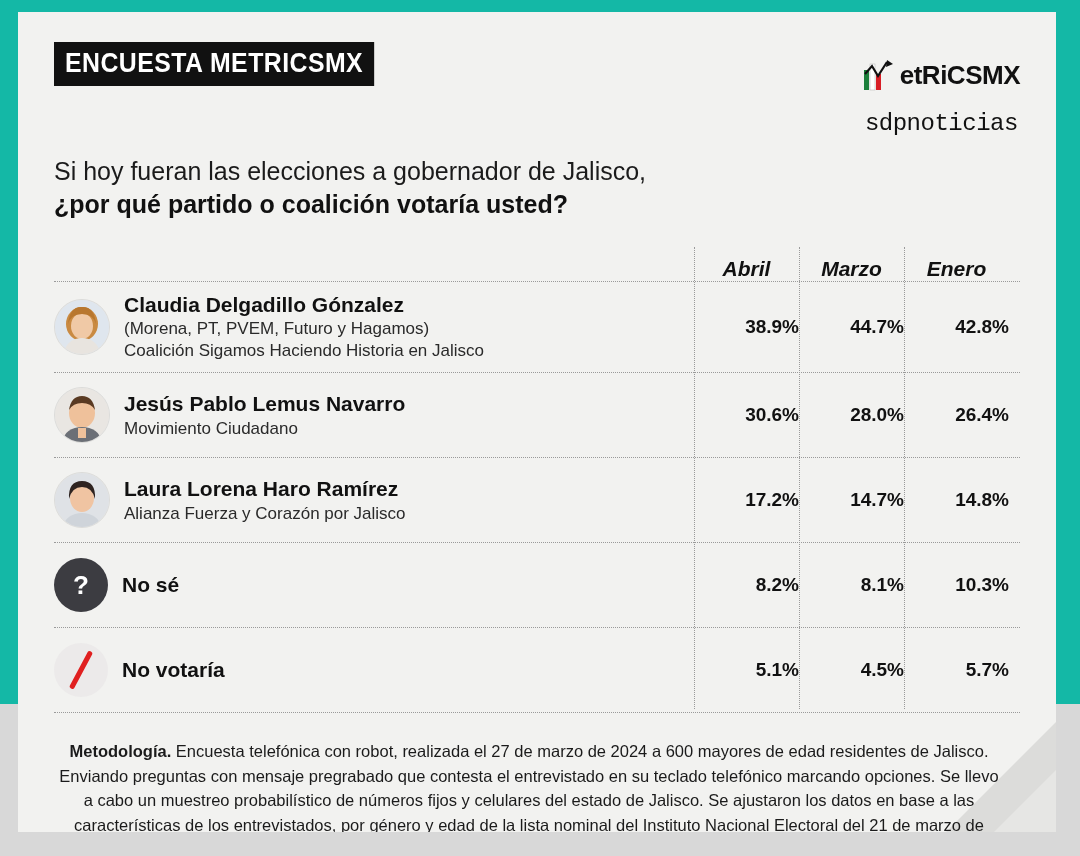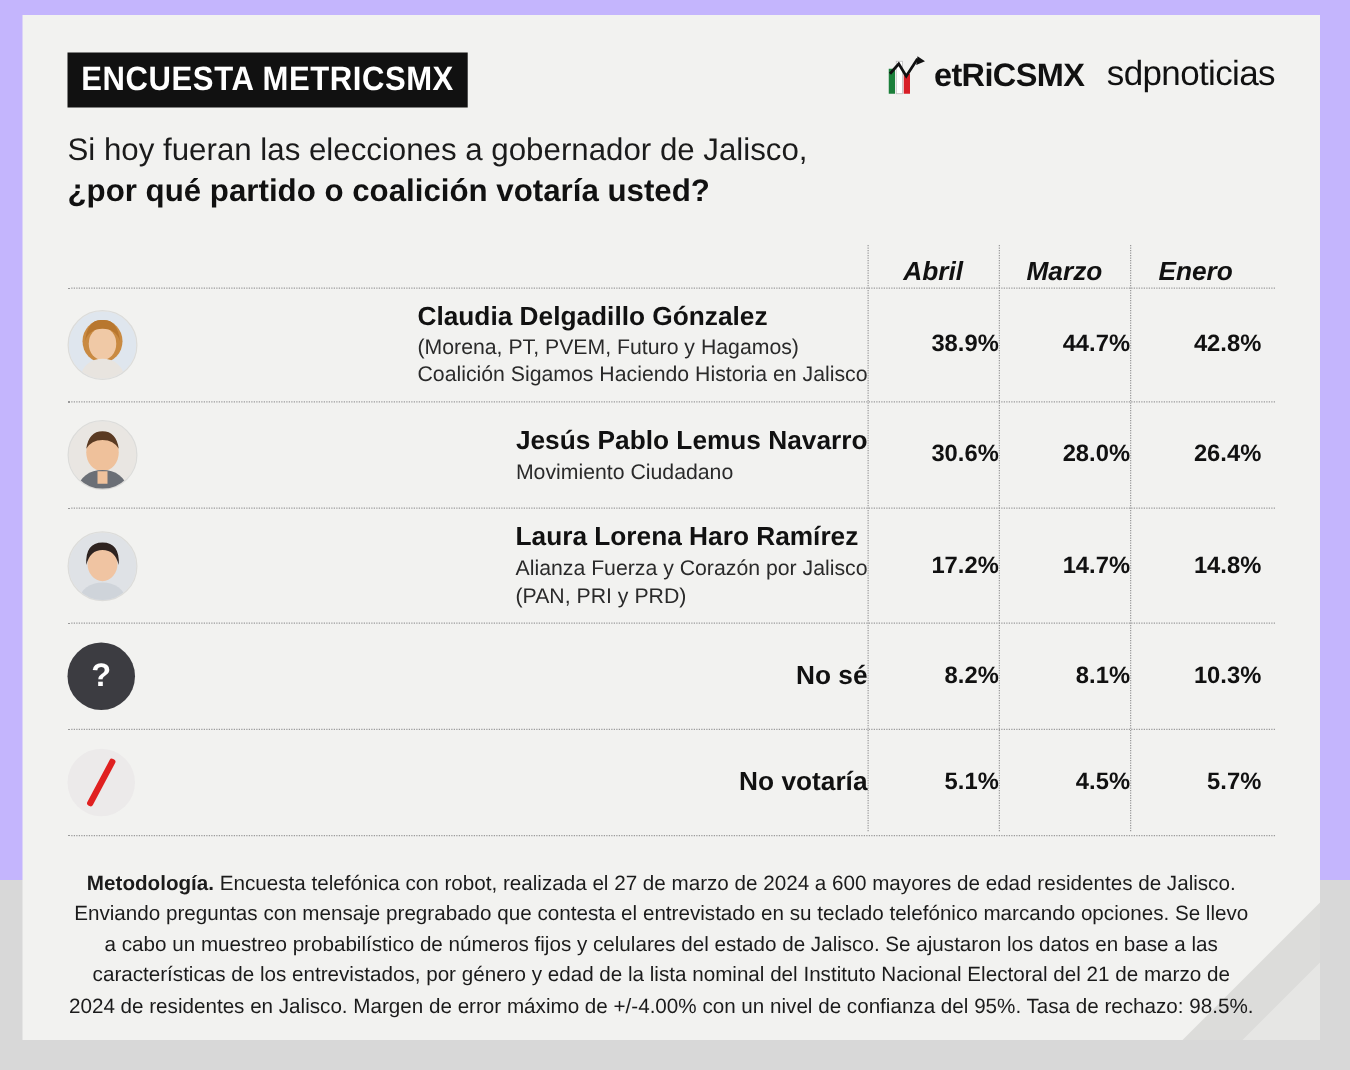--- a/index.html
+++ b/index.html
@@ -10,21 +10,21 @@
     width: 1080px;
     height: 856px;
     background: #d8d8d8;
     font-family: "Liberation Sans", sans-serif;
     overflow: hidden;
   }
   .page {
     position: relative;
     width: 1080px;
     height: 704px;
-    background: #c4b5fd;
+    background: #14b8a6;
   }
   .card {
     position: absolute;
     left: 18px;
     top: 12px;
     width: 1038px;
     height: 820px;
     background: #f2f2f0;
     overflow: hidden;
   }
@@ -65,44 +65,46 @@
     font-size: 27px;
     letter-spacing: 0.5px;
     padding: 6px 12px 7px 12px;
     display: inline-block;
     font-family: "Liberation Sans", sans-serif;
     transform: scaleX(0.92);
     transform-origin: left center;
   }
   .brands {
     display: flex;
-    align-items: flex-start;
+    align-items: center;
     gap: 18px;
-    margin-top: 1px;
+    margin-top: 16px;
+    flex-direction: column;
   }
   .metrics-logo {
     display: flex;
     align-items: center;
     gap: 3px;
   }
   .metrics-mark {
     position: relative;
     width: 34px;
     height: 34px;
   }
   .metrics-word {
     font-weight: bold;
     font-size: 26px;
     color: #111;
     letter-spacing: -0.5px;
   }
   .sdp {
-    font-size: 28px;
+    font-size: 24px;
     color: #111;
     letter-spacing: -0.5px;
+    font-family: Liberation Mono, monospace;
   }
 
   
   .question {
     margin-top: 20px;
   }
   .q-line1 {
     font-size: 25px;
     color: #1b1b1b;
   }
@@ -147,21 +149,20 @@
     border-top: 1px dotted #9a9a9a;
     height: 0;
     margin-left: 0;
   }
   .who {
     width: 640px;
     display: flex;
     align-items: center;
     gap: 14px;
     padding: 10px 0;
-    justify-content: space-between;
   }
   .avatar {
     width: 54px;
     height: 54px;
     border-radius: 50%;
     flex: 0 0 54px;
     overflow: hidden;
     position: relative;
     background: #e7e7e5;
     border: 1px solid #dcdcda;
@@ -319,21 +320,20 @@
               <svg width="54" height="54" viewBox="0 0 54 54">
                 <rect width="54" height="54" fill="#dfe2e6"></rect>
                 <ellipse cx="27" cy="25" rx="12" ry="14" fill="#f0c4a2"></ellipse>
                 <path d="M14 26 Q13 8 27 8 Q41 8 40 26 Q37 14 27 14 Q17 14 14 26Z" fill="#2e2320"></path>
                 <ellipse cx="27" cy="53" rx="18" ry="13" fill="#cfd4da"></ellipse>
               </svg>
             </div>
             <div class="names">
               <div class="name">Laura Lorena Haro Ramírez</div>
               <div class="party">Alianza Fuerza y Corazón por Jalisco</div>
-              <div class="party">(PAN, PRI y PRD)</div>
             </div>
           </div>
           <div class="val">17.2%</div>
           <div class="val">14.7%</div>
           <div class="val">14.8%</div>
         </div>
 
         <div class="row">
           <div class="who">
             <div class="qmark">?</div>

